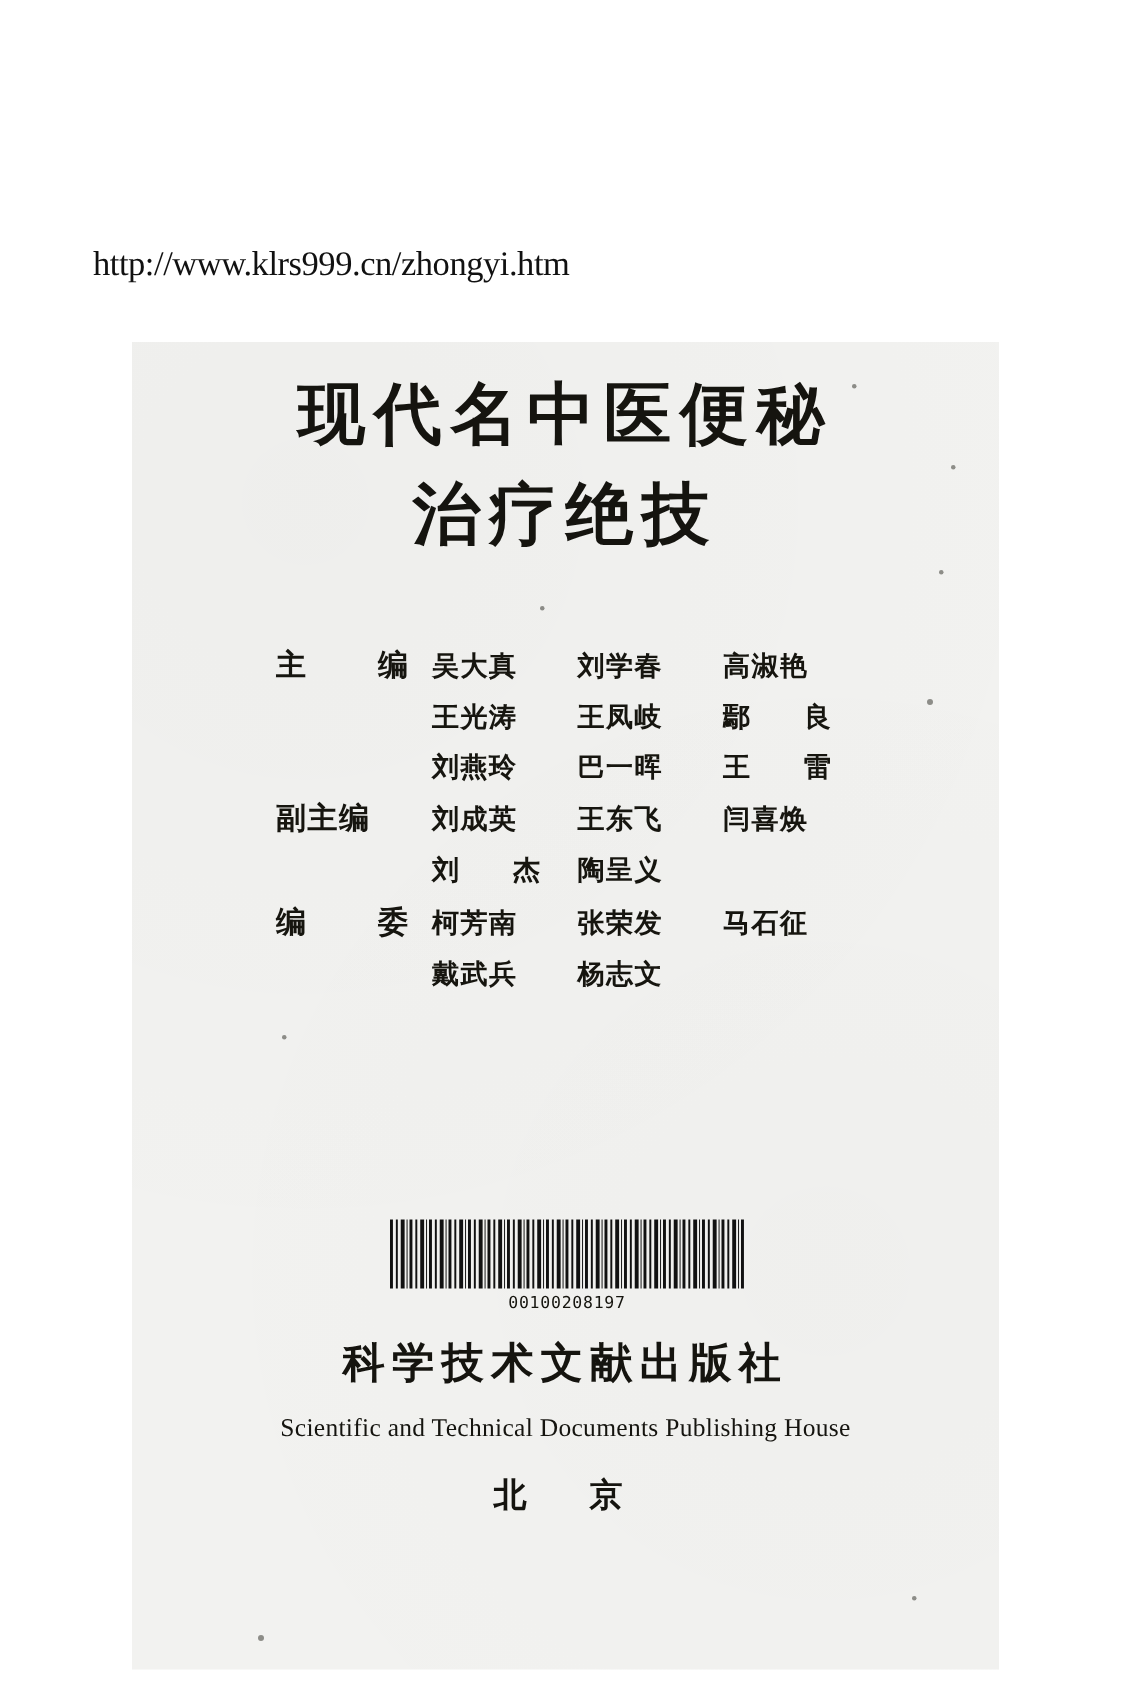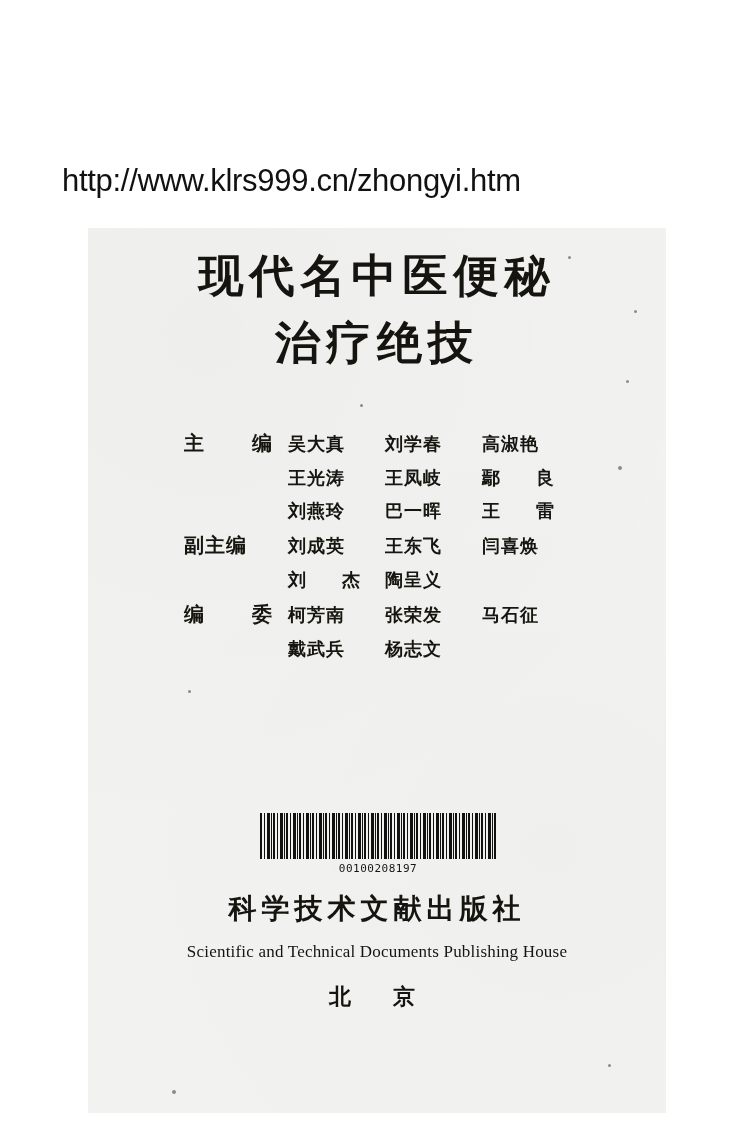--- a/index.html
+++ b/index.html
@@ -34,22 +34,22 @@
       radial-gradient(circle at 80% 70%, rgba(0,0,0,0.012), rgba(0,0,0,0) 60%);
     pointer-events: none;
   }
 
   
   .url-line {
     position: absolute;
     left: 62px;
     top: 163px;
     width: 640px;
-    font-family: Liberation Sans, sans-serif;
-    font-size: 31px;
+    font-family: Liberation Serif, serif;
+    font-size: 23px;
     letter-spacing: -0.3px;
     color: #111;
     white-space: nowrap;
   }
 
   
   .title-block {
     position: absolute;
     left: 0;
     top: 18px;

